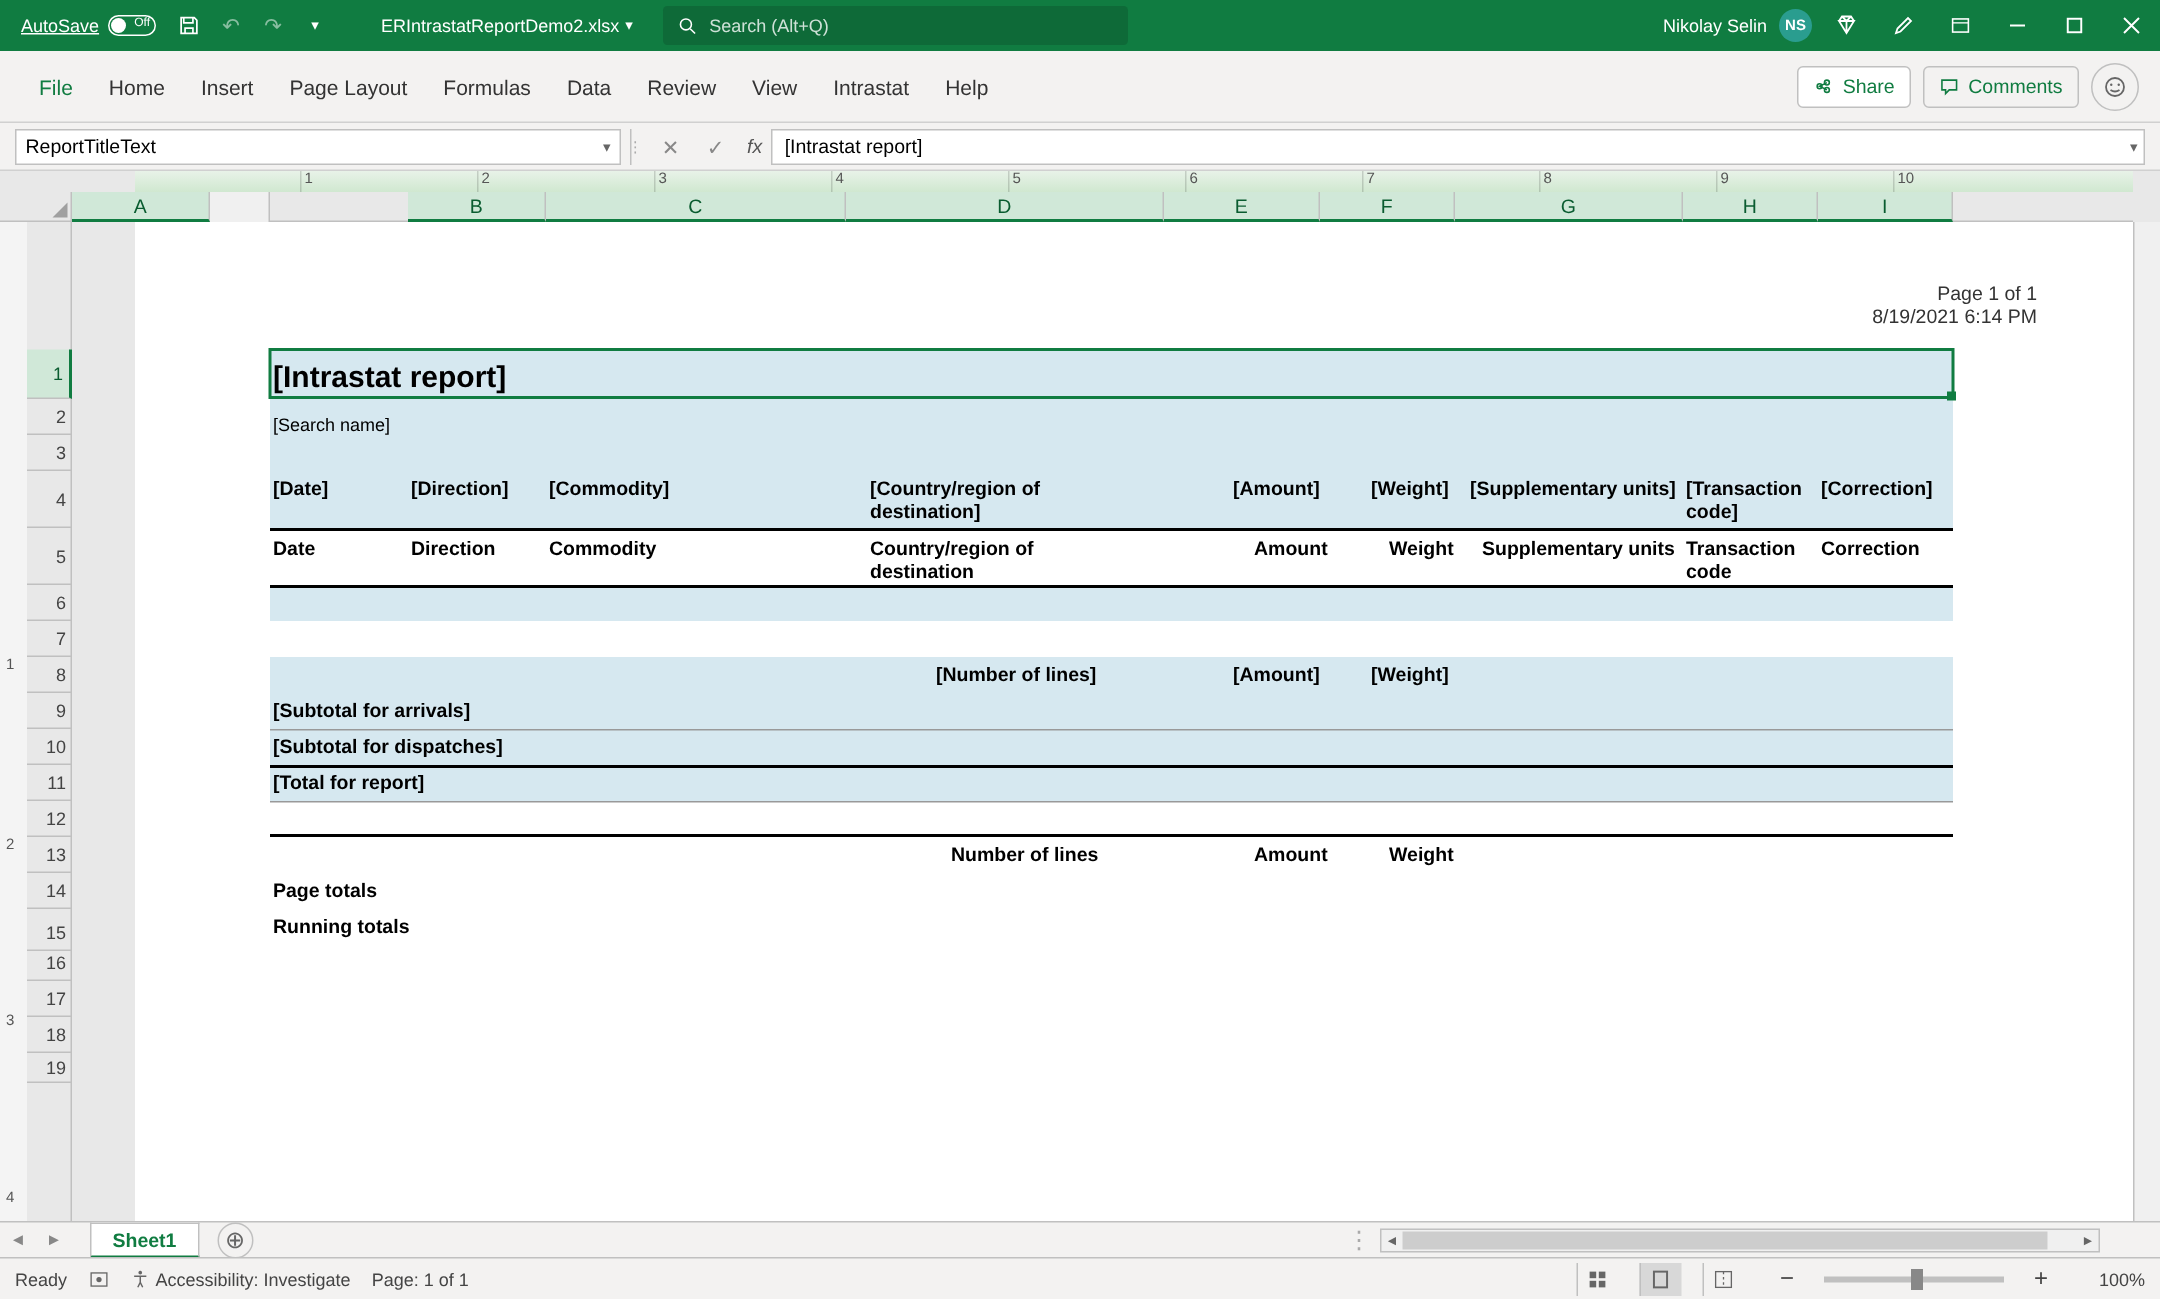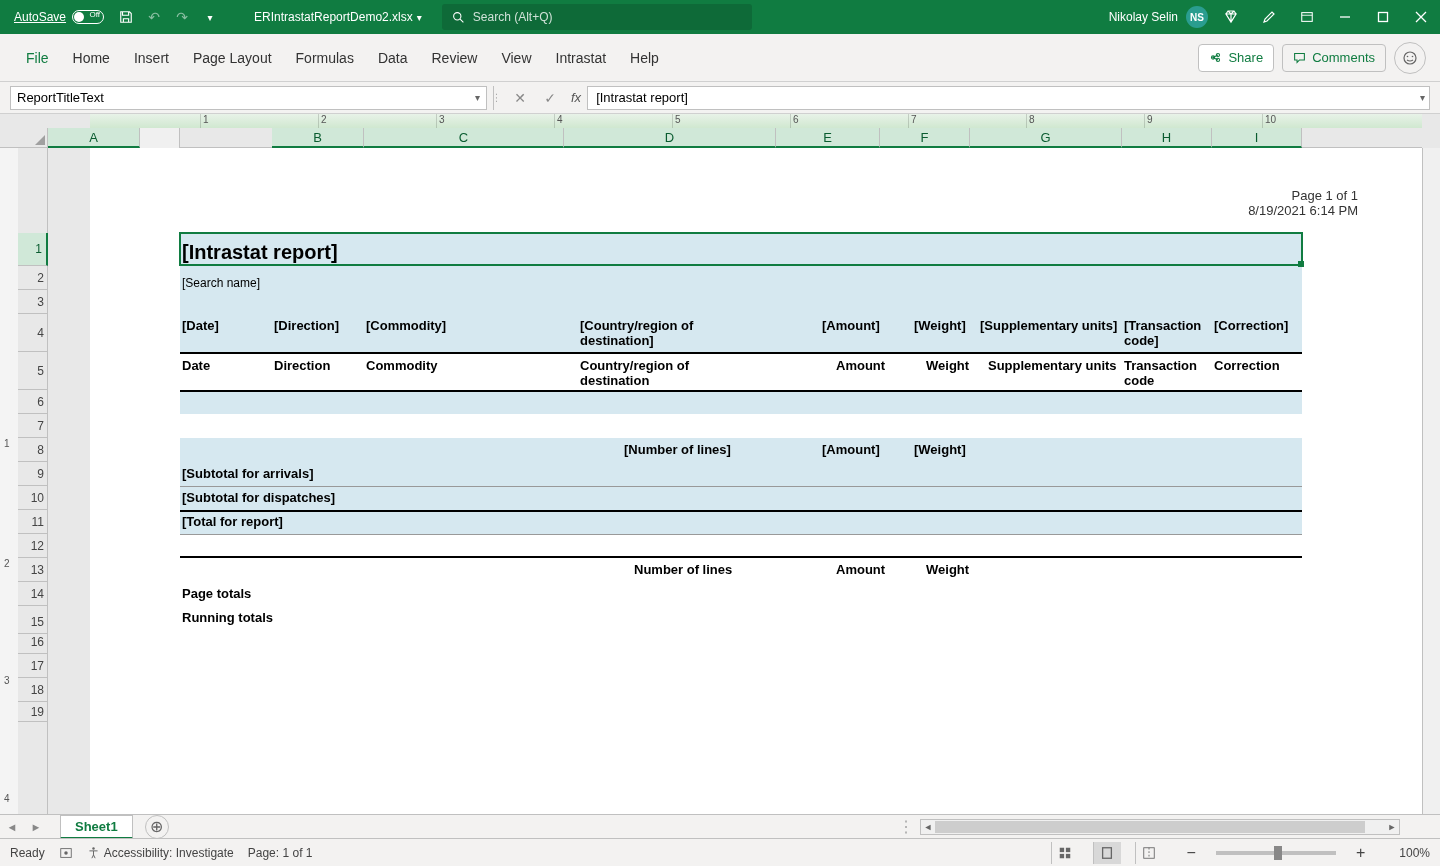--- a/index.html
+++ b/index.html
@@ -27,21 +27,21 @@
 .ribbon-tab { padding: 0 12px; height: 48px; display: flex; align-items: center; font-size: 14px; color: #333; cursor: pointer; }
 .ribbon-tab.file { color: #107c41; font-weight: 400; }
 .ribbon-spacer { flex: 1; }
 .ribbon-action { height: 28px; padding: 0 10px; display: flex; align-items: center; gap: 6px; font-size: 13px; color: #333; cursor: pointer; border-radius: 4px; }
 .ribbon-action.share { background: #fff; border: 1px solid #c0c0c0; color: #107c41; margin-right: 8px; }
 .ribbon-action.comments { border: 1px solid #c0c0c0; color: #107c41; margin-right: 8px; }
 .smiley { width: 32px; height: 32px; border: 1px solid #c0c0c0; border-radius: 50%; display: flex; align-items: center; justify-content: center; color: #555; }
 
 
 .formula-bar { height: 32px; background: #f3f2f1; border-bottom: 1px solid #d0d0d0; display: flex; align-items: center; }
-.name-box { width: 477px; height: 24px; margin-left: 10px; background: #fff; border: 1px solid #c0c0c0; display: flex; align-items: center; padding: 0 6px; font-size: 13px; }
+.name-box { width: 404px; height: 24px; margin-left: 10px; background: #fff; border: 1px solid #c0c0c0; display: flex; align-items: center; padding: 0 6px; font-size: 13px; }
 .name-box-dd { margin-left: auto; color: #666; font-size: 10px; }
 .fb-sep { width: 6px; height: 24px; border-left: 1px solid #c0c0c0; margin: 0 6px; display:flex;align-items:center;justify-content:center;color:#aaa;font-size:10px;}
 .fb-btn { width: 30px; height: 24px; display: flex; align-items: center; justify-content: center; color: #888; font-size: 14px; }
 .fx-label { font-style: italic; font-size: 13px; color: #555; margin: 0 6px; }
 .formula-input { flex: 1; height: 24px; background: #fff; border: 1px solid #c0c0c0; margin-right: 10px; padding: 0 8px; font-size: 13px; display: flex; align-items: center; position: relative; }
 .formula-dd { position: absolute; right: 4px; color: #666; font-size: 10px; }
 
 
 .grid-wrap { position: relative; height: 704px; background: #e8e8e8; }
 .select-all { position: absolute; left: 0; top: 14px; width: 48px; height: 20px; background: #e8e8e8; border-right: 1px solid #c0c0c0; border-bottom: 1px solid #c0c0c0; }

